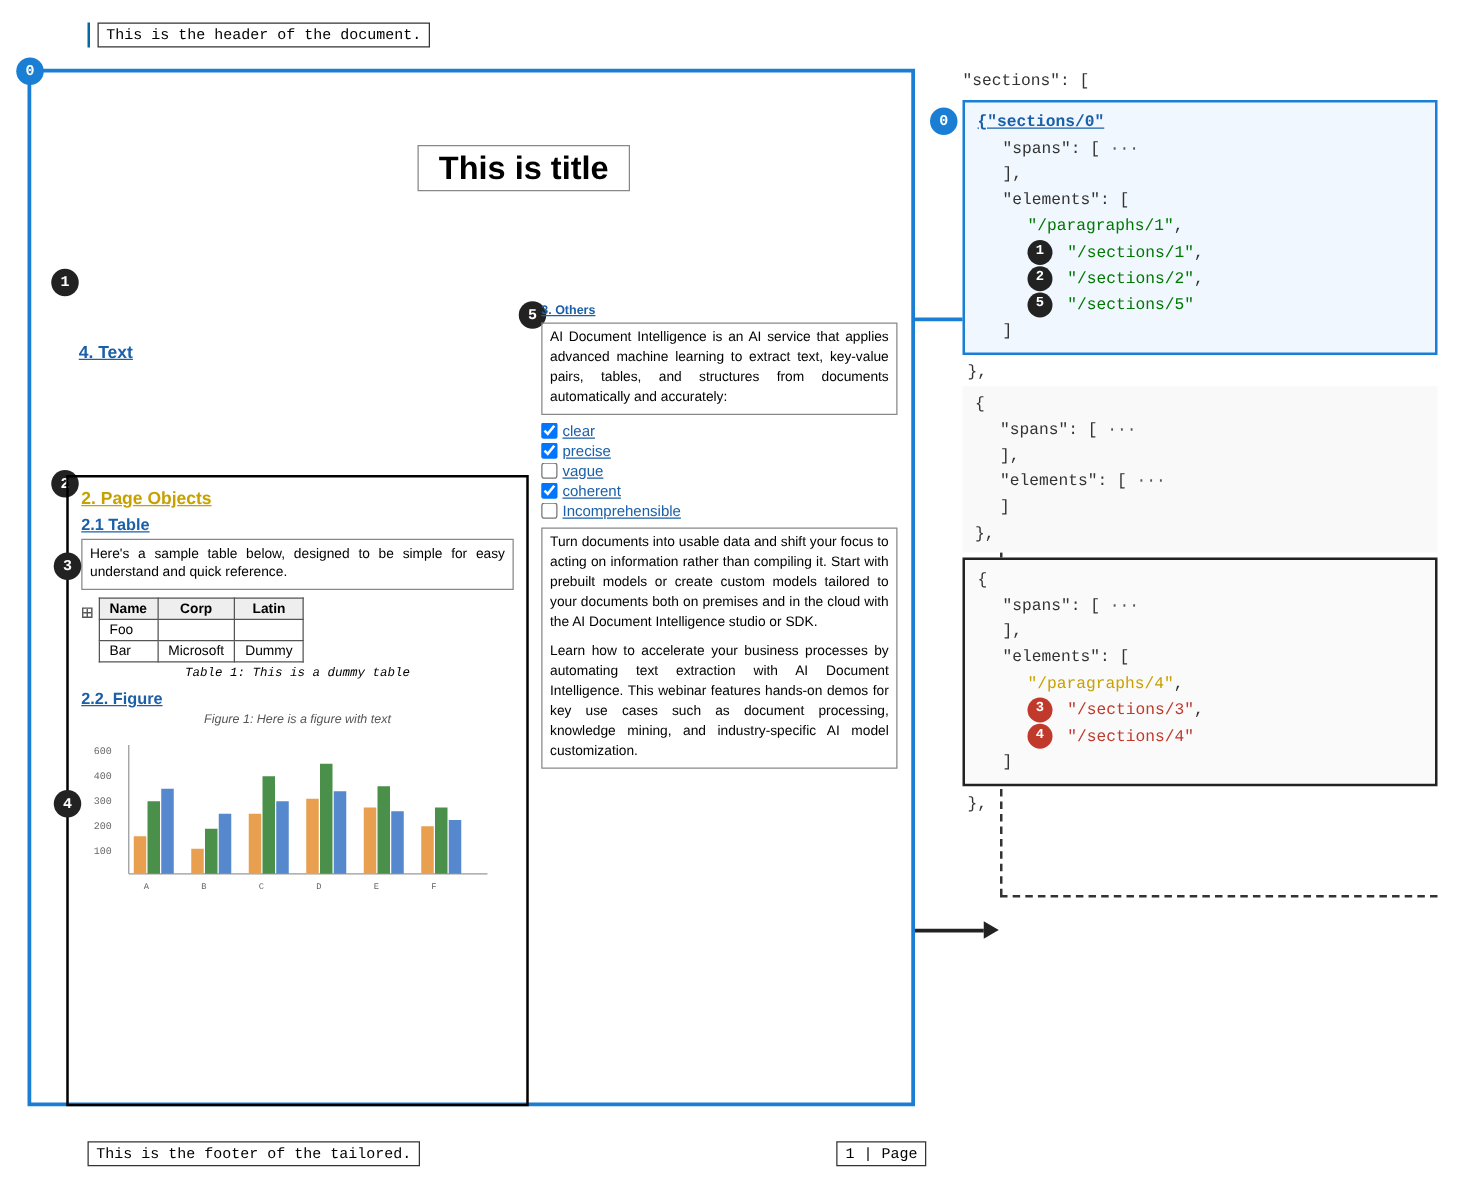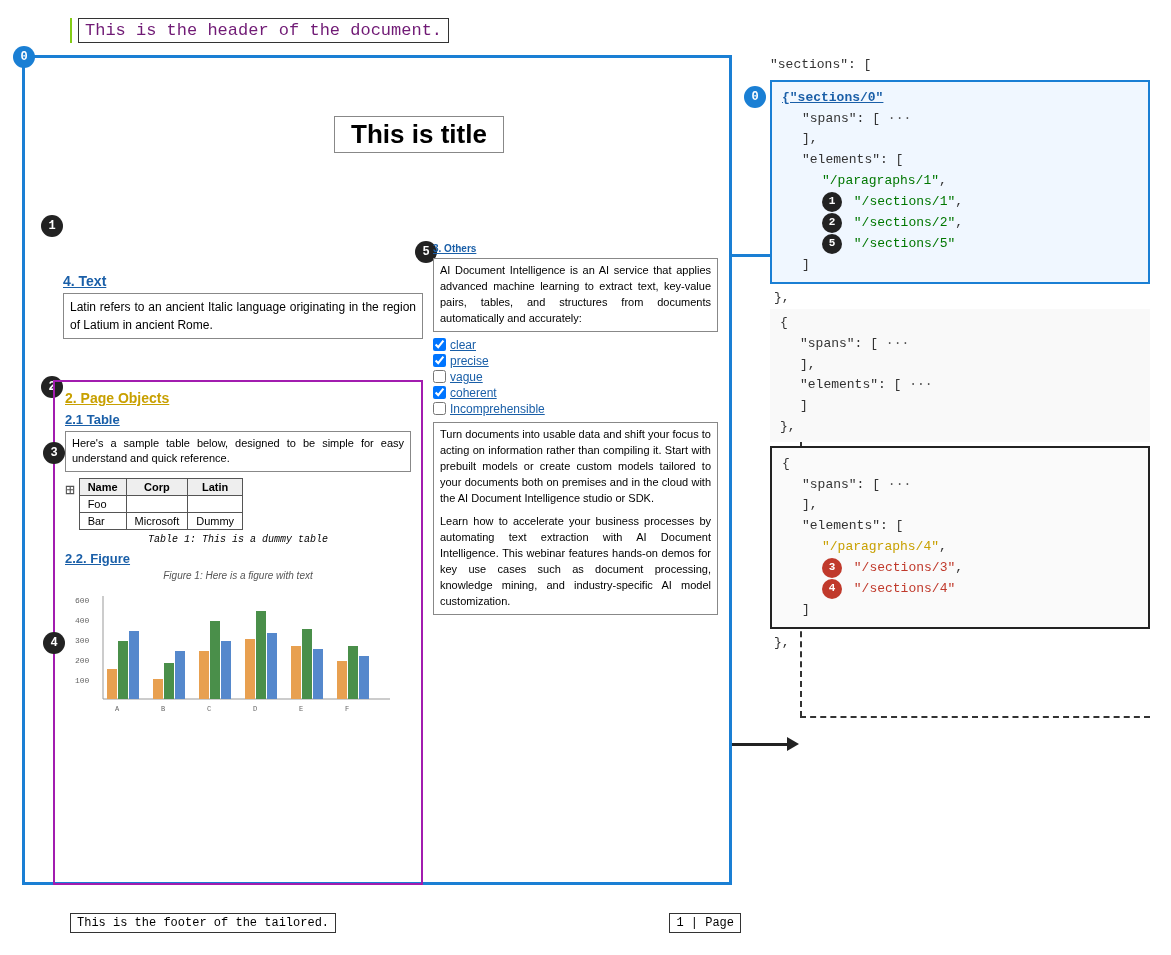--- a/index.html
+++ b/index.html
@@ -10,24 +10,24 @@
       min-height: 955px;
       position: relative;
       overflow: hidden;
     }
 
     
     .doc-header {
       position: absolute;
       top: 18px;
       left: 70px;
-      border-left: 2px solid #84cc16;
+      border-left: 2px solid #0369a1;
       padding-left: 6px;
-      font-size: 17px;
-      color: #701a75;
+      font-size: 12px;
+      color: #000000;
     }
     .doc-header-box {
       border: 1px solid #333;
       padding: 2px 6px;
       display: inline-block;
     }
     .doc-footer {
       position: absolute;
       bottom: 22px;
       left: 70px;
@@ -109,21 +109,21 @@
       line-height: 1.5;
     }
 
     
     .section2-box {
       position: absolute;
       top: 322px;
       left: 28px;
       width: 370px;
       height: 505px;
-      border: 2px solid #a21caf;
+      border: 2px solid #000000;
     }
     .section2-inner {
       padding: 8px 10px;
     }
     .section2-heading {
       color: #c8a000;
       font-size: 14px;
       text-decoration: underline;
       font-family: Arial, sans-serif;
       font-weight: bold;
@@ -335,21 +335,20 @@
   <div class="badge badge-blue" style="top:-12px;left:-12px;">0</div>
 
   <div style="text-align:center;margin-top:28px;">
     <span class="doc-title">This is title</span>
   </div>
 
   <div class="badge badge-black" style="position:absolute;top:157px;left:16px;">1</div>
 
   <div class="section1">
     <div class="section1-heading">4. Text</div>
-    <div class="section1-text">Latin refers to an ancient Italic language originating in the region of Latium in ancient Rome.</div>
   </div>
 
   <div class="badge badge-black" style="position:absolute;top:318px;left:16px;">2</div>
 
   <div class="section2-box">
     <div class="section2-inner">
       <div class="section2-heading">2. Page Objects</div>
 
       <div class="badge badge-black" style="position:absolute;top:60px;left:-12px;">3</div>
 

